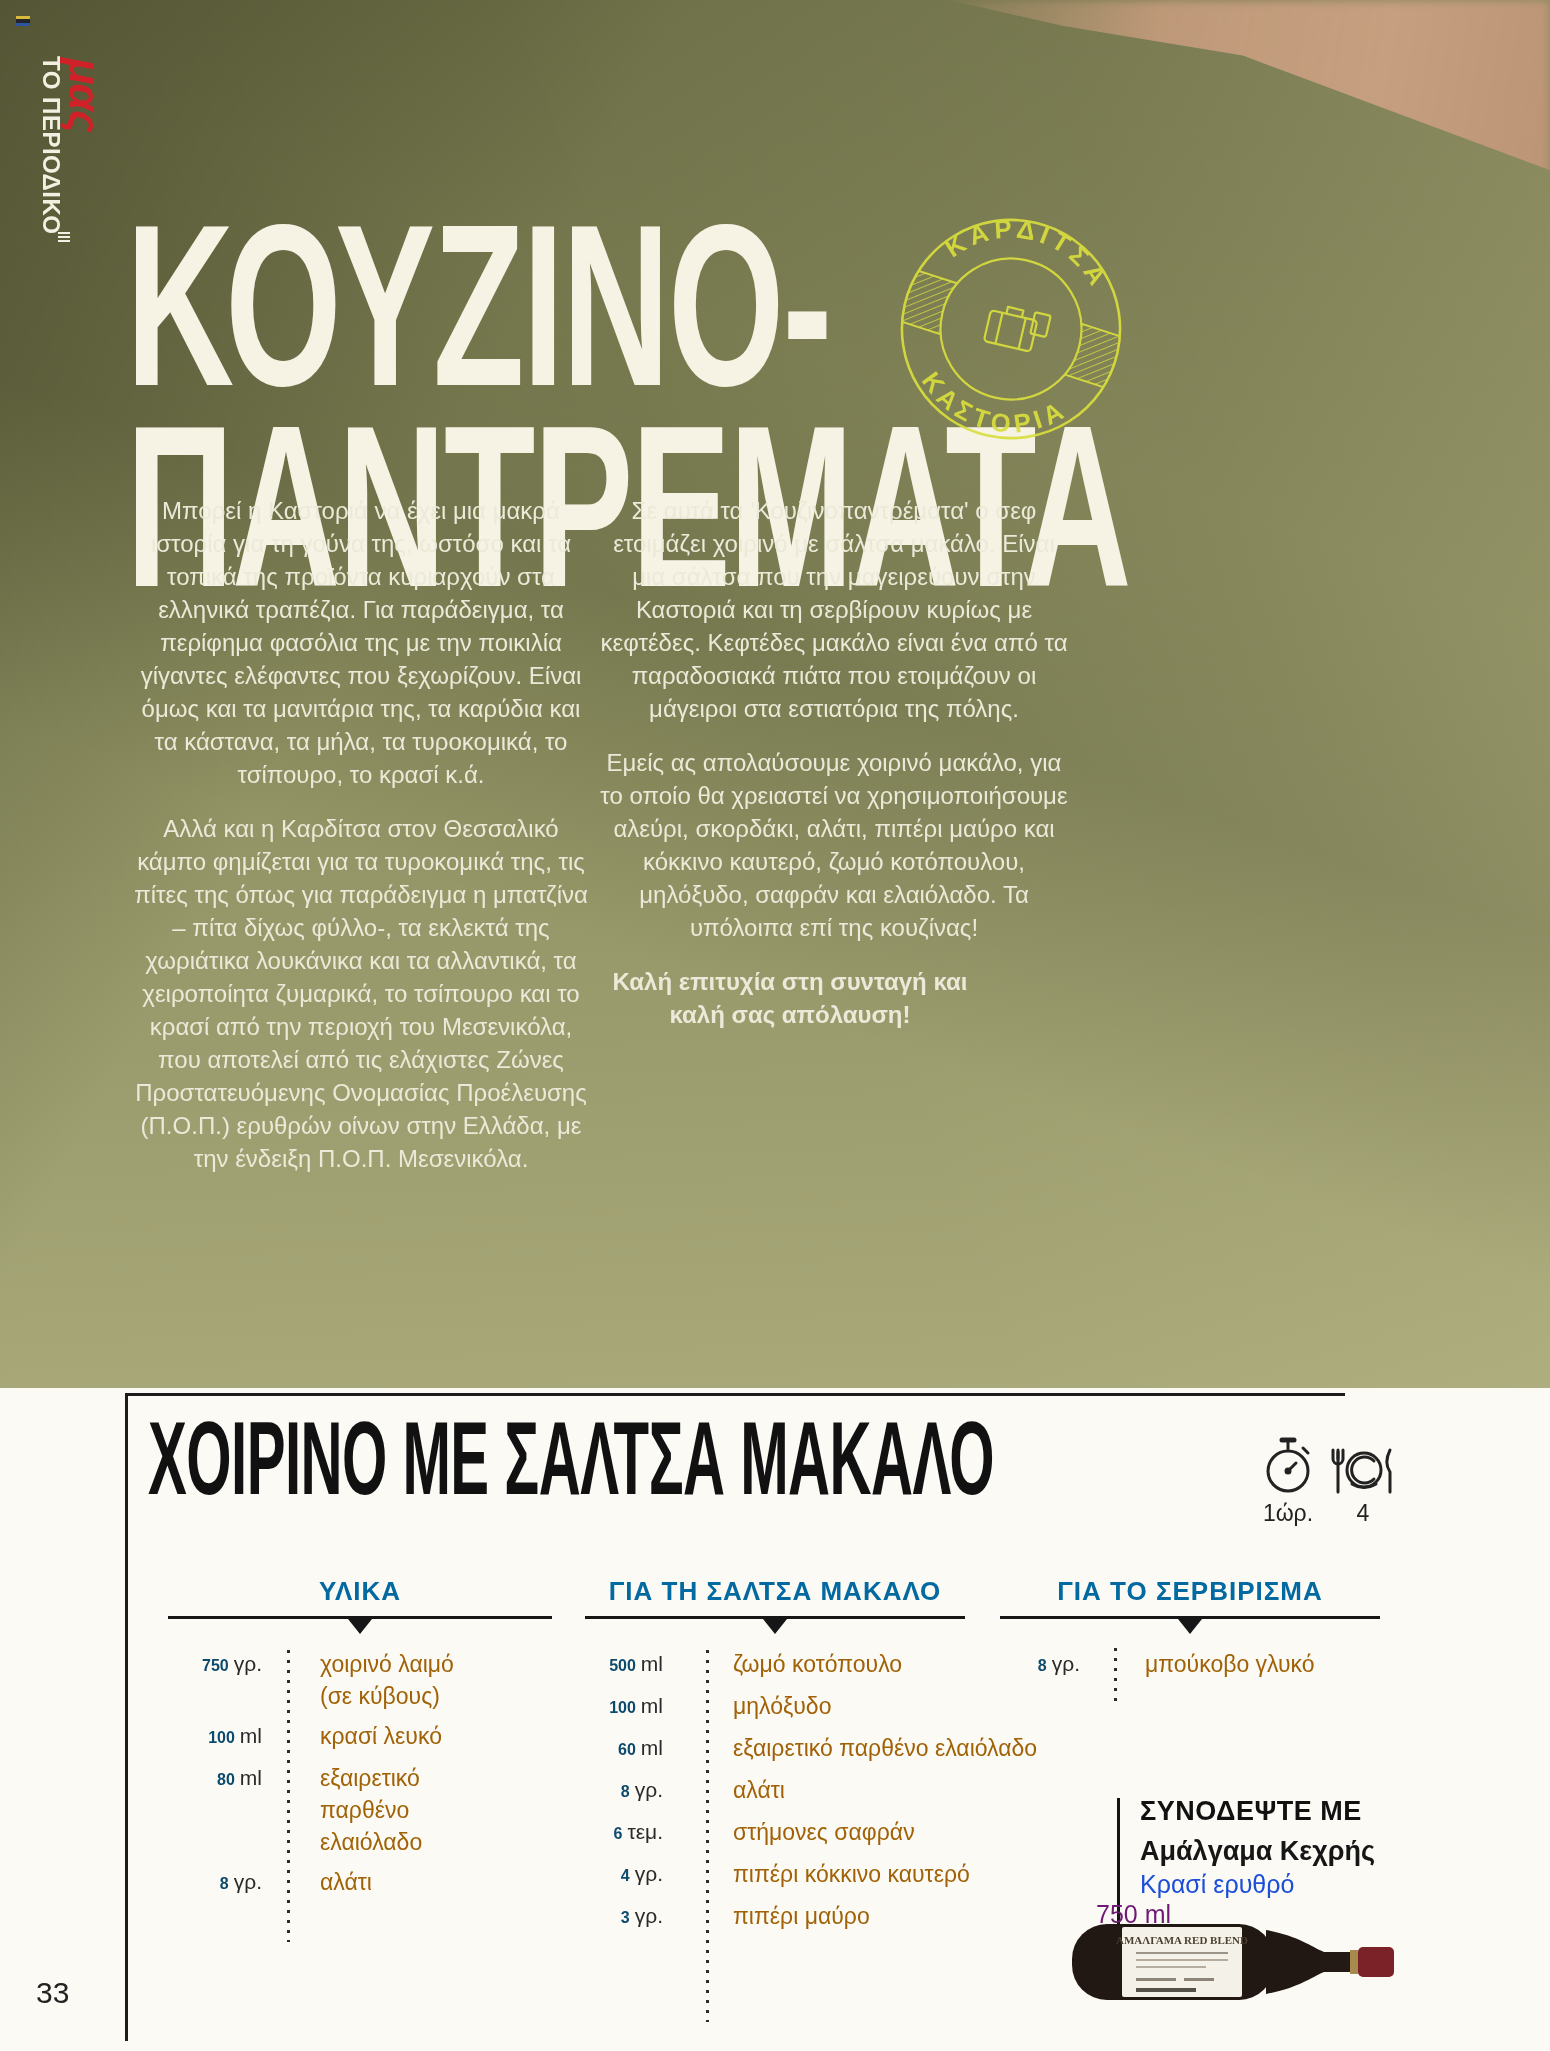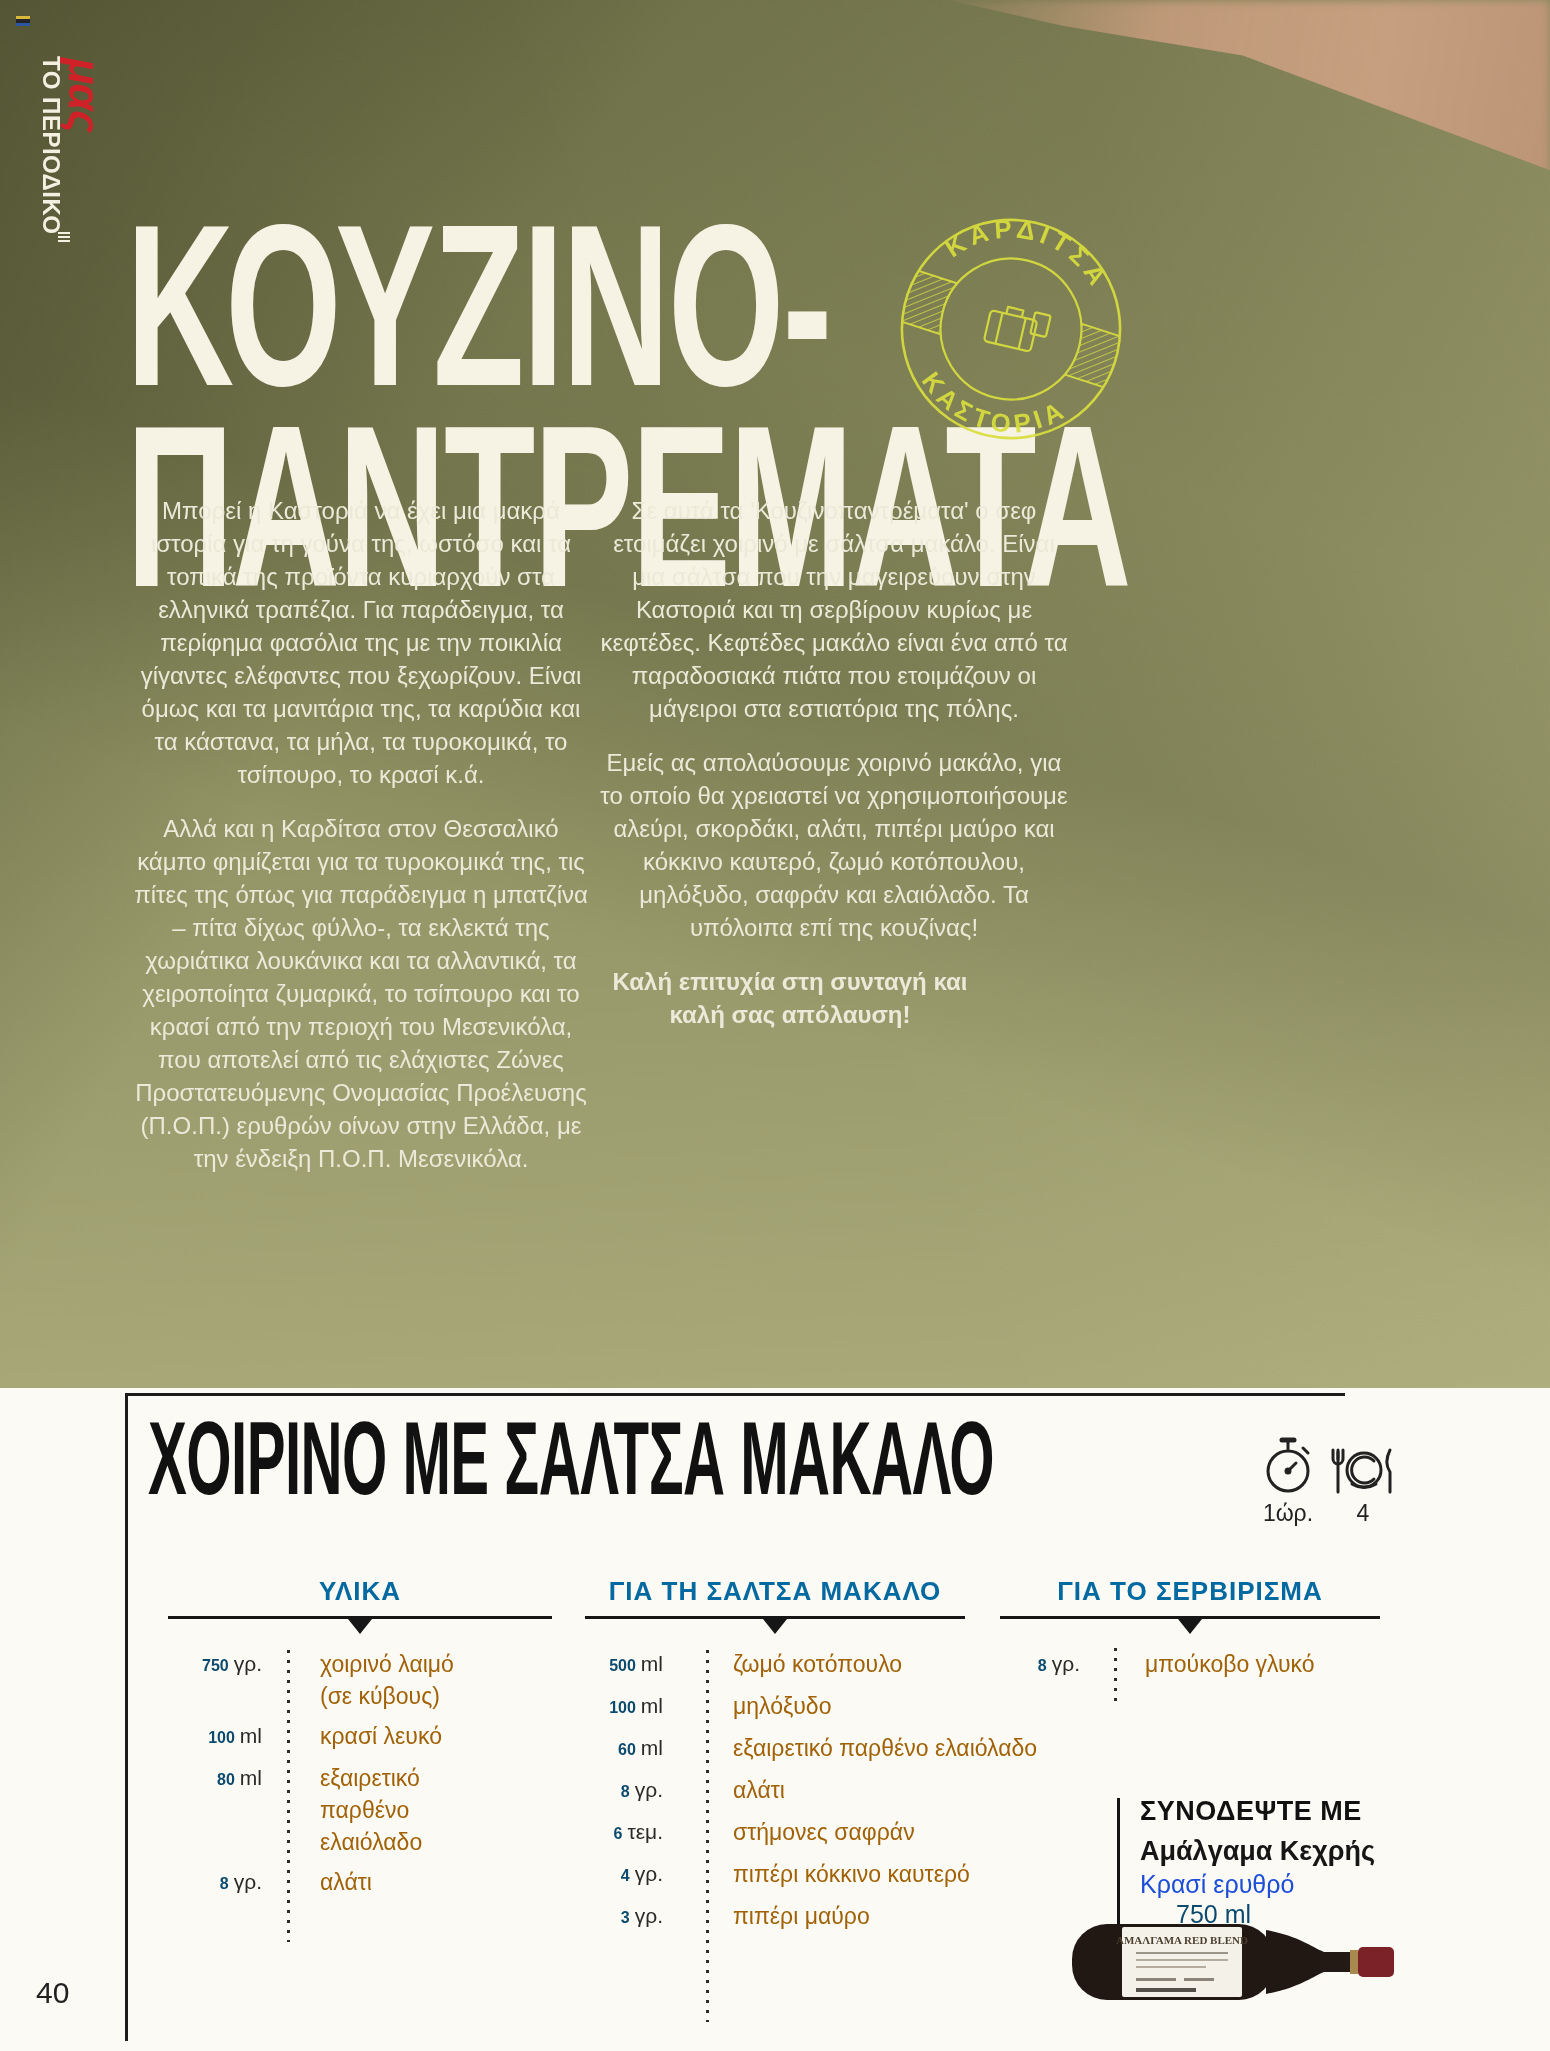--- a/index.html
+++ b/index.html
@@ -67,21 +67,21 @@
   #col3{left:1000px;} #col3 .qty{width:80px;} #col3 .nm{margin-left:65px;width:250px;}
   .dots{position:absolute;width:3px;background-image:repeating-linear-gradient(to bottom,#2c2c2c 0 3px,transparent 3px 10px);}
   #dots1{left:287px;top:1650px;height:292px;}
   #dots2{left:706px;top:1650px;height:372px;}
   #dots3{left:1114px;top:1648px;height:58px;}
 
   .pair-bar{position:absolute;left:1117px;top:1798px;width:3px;height:126px;background:#141414;}
   .pair-h{position:absolute;left:1140px;top:1796px;font-weight:700;font-size:27px;letter-spacing:.5px;color:#111;}
   .pair-name{position:absolute;left:1140px;top:1836px;font-weight:700;font-size:27px;color:#161616;}
   .pair-type{position:absolute;left:1140px;top:1870px;font-size:25px;color:#1d4ed8;}
-  .pair-vol{position:absolute;left:1176px;top:1900px;font-size:25px;color:#0c4a6e;}
+  .pair-vol{position:absolute;left:1096px;top:1900px;font-size:25px;color:#701a75;}
   .bottle{position:absolute;left:1066px;top:1916px;width:332px;height:92px;}
 
   .page-num{position:absolute;left:36px;top:1976px;font-size:30px;color:#222;}
 </style>
 </head>
 <body>
 
 <div class="page">
 
   <div class="photo">
@@ -261,14 +261,14 @@
     <rect x="56" y="11" width="120" height="70" rx="2" fill="#f3f1e8"></rect>
     <text x="116" y="28" text-anchor="middle" font-size="11" font-weight="700" font-family="Liberation Serif, DejaVu Serif, serif" fill="#4d3f30">ΑΜΑΛΓΑΜΑ RED BLEND</text>
     <rect x="70" y="36" width="92" height="2" fill="#9b9488"></rect>
     <rect x="70" y="43" width="92" height="2" fill="#b3ac9f"></rect>
     <rect x="70" y="50" width="70" height="2" fill="#b3ac9f"></rect>
     <rect x="70" y="62" width="40" height="3" fill="#8c8478"></rect>
     <rect x="118" y="62" width="30" height="3" fill="#8c8478"></rect>
     <rect x="70" y="72" width="60" height="4" fill="#55504a"></rect>
   </svg>
 
-  <div class="page-num">40</div>
+  <div class="page-num">33</div>
 </div>
 
 </body></html>

